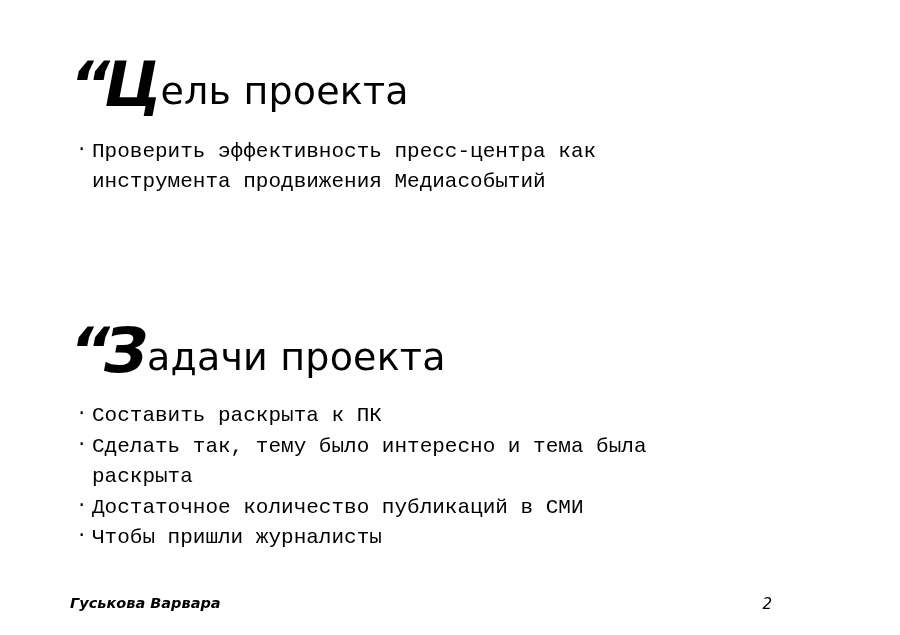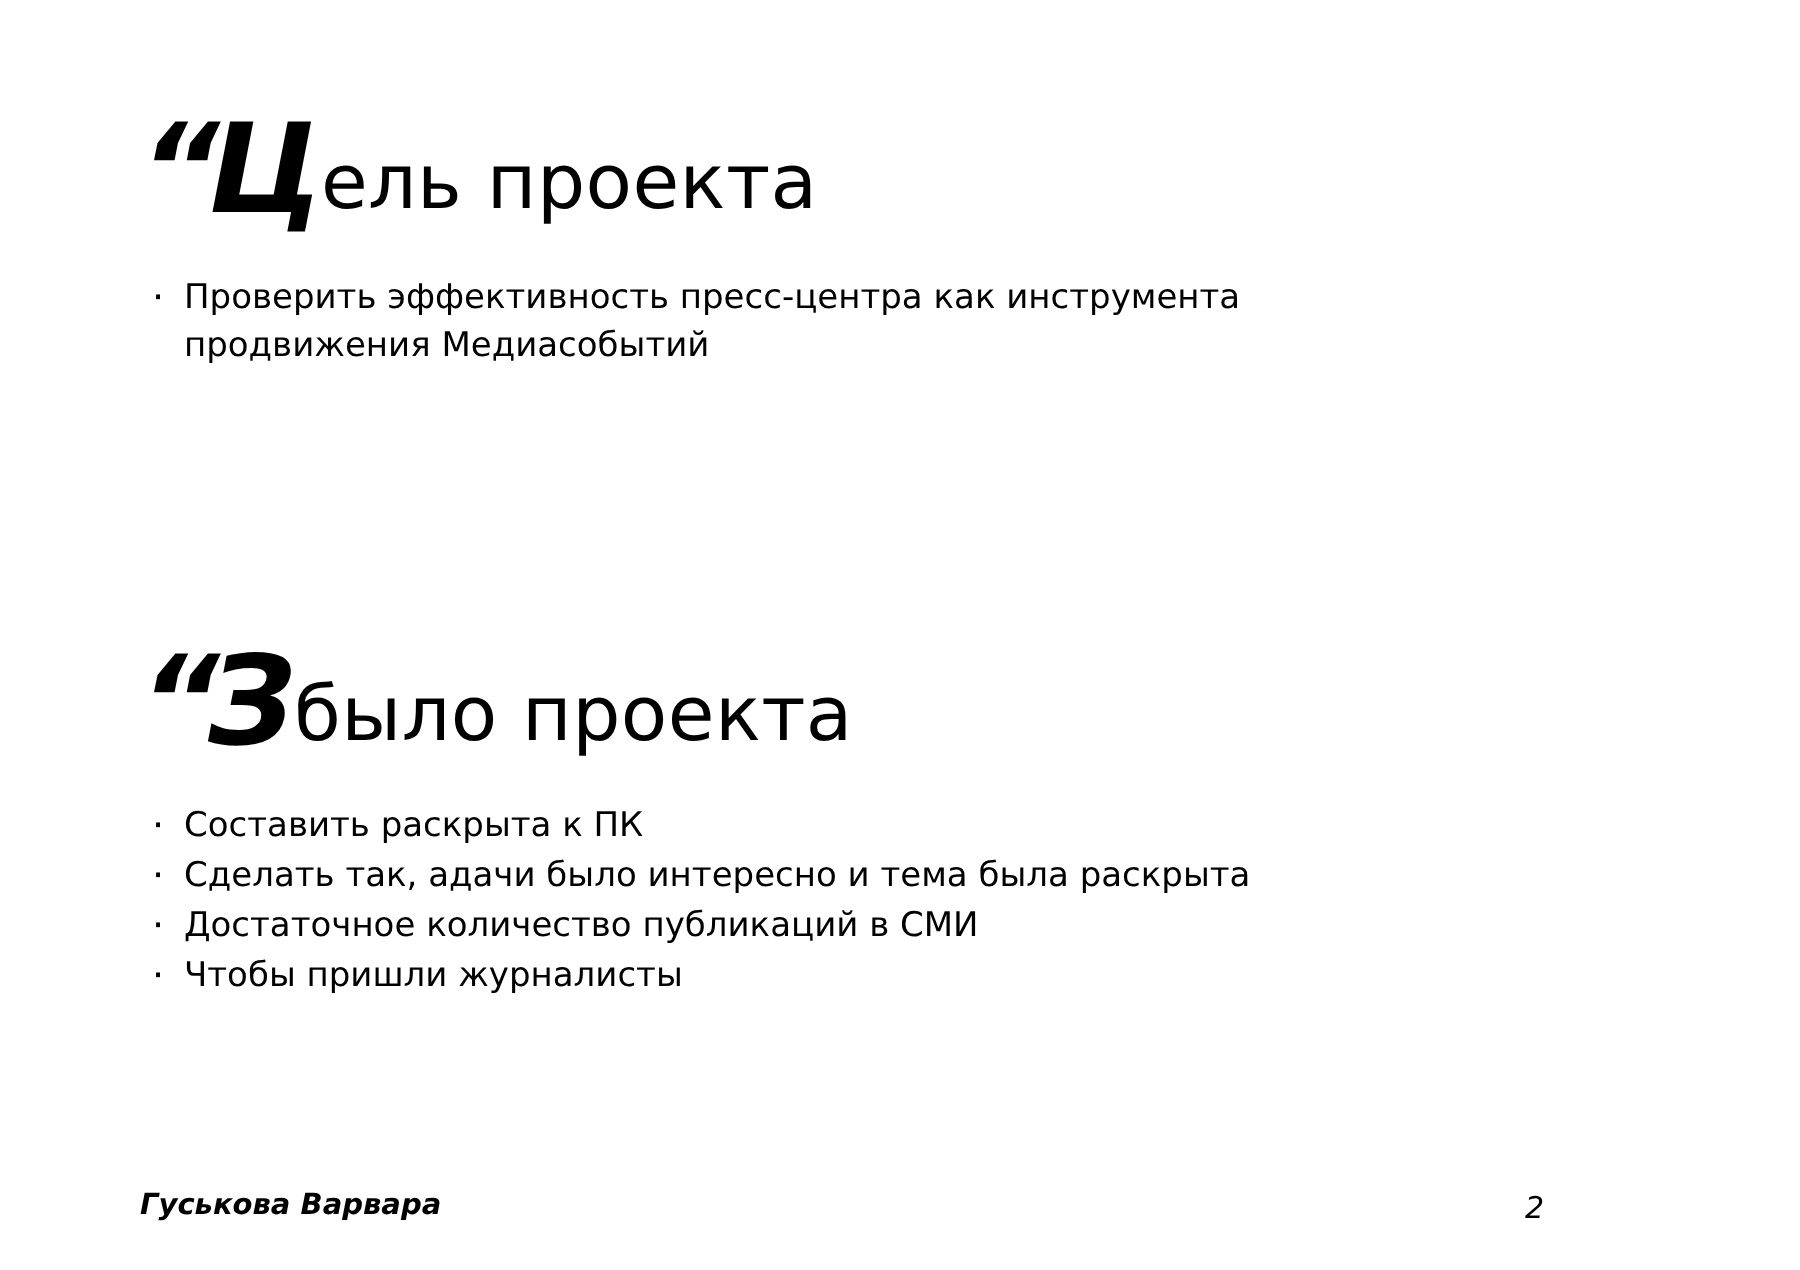--- a/index.html
+++ b/index.html
@@ -58,24 +58,25 @@
   }
 
   .bullets {
     margin: 0;
     padding: 0;
     list-style: none;
   }
   .bullets li {
     position: relative;
     padding-left: 22px;
-    font-size: 17px;
+    font-size: 21px;
     line-height: 1.42;
     margin-bottom: 1px;
     max-width: 640px;
+    font-family: Liberation Mono, monospace;
   }
   .bullets li::before {
     content: "\00B7";
     position: absolute;
     left: 6px;
     top: -1px;
     font-size: 19px;
     line-height: 1.42;
   }
 
@@ -121,25 +122,25 @@
     <h1 class="heading">
       <span class="big-quote">“</span><span class="drop-cap">Ц</span><span class="rest">ель проекта</span>
     </h1>
     <ul class="bullets">
       <li>Проверить эффективность пресс-центра как инструмента продвижения Медиасобытий</li>
     </ul>
   </div>
 
   <div class="section section-2">
     <h1 class="heading">
-      <span class="big-quote">“</span><span class="drop-cap">З</span><span class="rest">было проекта</span>
+      <span class="big-quote">“</span><span class="drop-cap">З</span><span class="rest">адачи проекта</span>
     </h1>
     <ul class="bullets">
       <li>Составить раскрыта к ПК</li>
-      <li>Сделать так, адачи было интересно и тема была раскрыта</li>
+      <li>Сделать так, тему было интересно и тема была раскрыта</li>
       <li>Достаточное количество публикаций в СМИ</li>
       <li>Чтобы пришли журналисты</li>
     </ul>
   </div>
 
   <div class="footer">
     <span class="footer-left">Гуськова Варвара</span>
     <span class="footer-right">2</span>
   </div>
 

